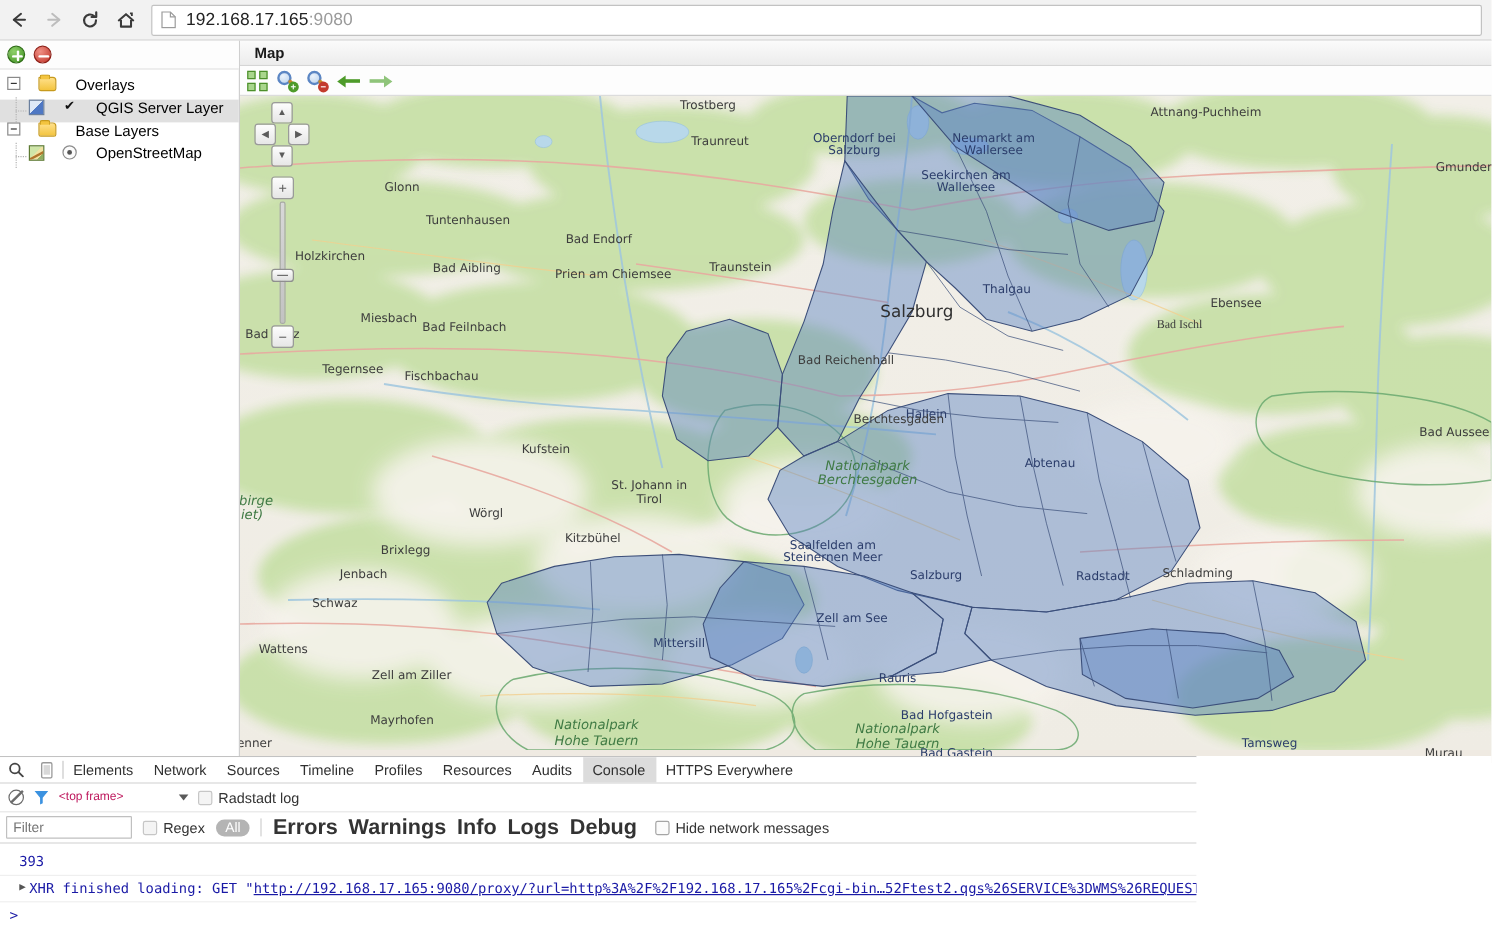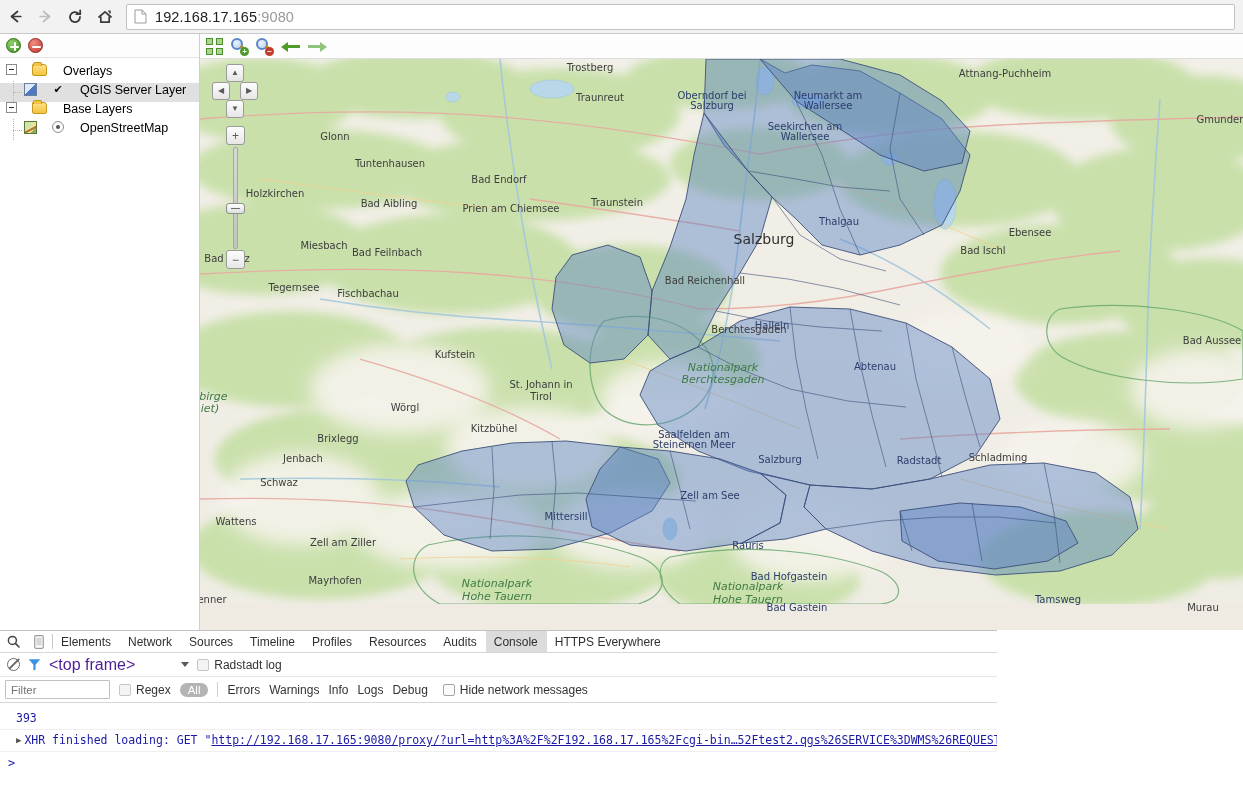--- a/index.html
+++ b/index.html
@@ -248,40 +248,40 @@
   .ban-icon {
     width: 13px; height: 13px; border-radius: 50%; border: 1.6px solid #6b6b6b;
     position: relative; display: block;
   }
   .ban-icon::after {
     content: ""; position: absolute; left: -1px; top: 4.3px; width: 14px;
     height: 1.6px; background: #6b6b6b; transform: rotate(-45deg);
   }
   .funnel-icon { width: 13px; height: 13px; display: block; }
   .frame-select { display: flex; align-items: center; gap: 46px; }
-  .frame-label { font-size: 16px; color: #4c1d95; }
+  .frame-label { font-size: 10px; color: #be185d; }
   .caret { width: 0; height: 0; border-left: 4px solid transparent;
            border-right: 4px solid transparent; border-top: 5px solid #5a5a5a; }
   .cbx {
     width: 12px; height: 12px; border: 1px solid #a5a5a5; background: #fbfbfb;
     border-radius: 2px; display: inline-block; vertical-align: -2px;
   }
   .cbx.light { border-color: #c6c6c6; background: #f4f4f4; }
   .cbx-label { display: flex; align-items: center; gap: 5px; font-size: 12px; color: #333; }
   .filter-input {
     width: 105px; height: 19px; border: 1px solid #c0c0c0; background: #fff;
     font-size: 11.5px; color: #9b9b9b; padding: 0 5px; border-radius: 1px;
     font-family: "Liberation Sans", sans-serif;
   }
   .pill {
     background: #b4b4b4; color: #fff; border-radius: 9px; padding: 1px 8px;
     font-size: 11.5px;
   }
   .vsep { width: 1px; height: 15px; background: #cfcfcf; }
-  .flt { font-size: 12px; color: #333; }
+  .flt { font-size: 18px; color: #333; font-weight: bold; }
 
   .dt-console { padding-top: 5px; font-family: "DejaVu Sans Mono", monospace; }
   .cl-row { display: flex; align-items: flex-start; padding: 3px 0 3px 16px;
             font-size: 11.5px; line-height: 15px; }
   .cl-row.sep { border-bottom: 1px solid #efefef; }
   .cl-num { color: #1a1aa6; }
   .disclose { color: #555; font-size: 9px; margin-right: 3px; line-height: 15px; }
   .cl-msg { color: #1a1aa6; white-space: nowrap; overflow: hidden; }
   .cl-msg a { color: #1a1aa6; text-decoration: underline; }
   .cl-prompt { color: #1a1aa6; padding: 4px 0 0 8px; font-size: 12px; }
@@ -362,20 +362,23 @@
           <span class="dotted-guide h"></span>
           <span class="osm-swatch"></span>
           <span class="radio-mark"></span>
           <span>OpenStreetMap</span>
         </div>
 
       </div>
     </div>
 
     <div class="mappanel">
+      <div class="map-header">
+        <span class="title">Map</span>
+      </div>
 
       <div class="map-toolbar">
         <span class="tb-icon icon-extent">
           <i></i>
             <i></i>
             <i></i>
             <i></i>
         </span>
         <span class="tb-icon">
           <span class="mag"></span>
@@ -563,21 +566,21 @@
             <div class="map-label lbl-city" style="left: 135px; top: 77px;">Glonn</div>
             <div class="map-label lbl-city" style="left: 190px; top: 104px;">Tuntenhausen</div>
             <div class="map-label lbl-city" style="left: 299px; top: 120px;">Bad Endorf</div>
             <div class="map-label lbl-over" style="left: 639px; top: 162px;">Thalgau</div>
             <div class="map-label lbl-city" style="left: 830px; top: 173px;">Ebensee</div>
             <div class="map-label lbl-city" style="left: 75px; top: 134px;">Holzkirchen</div>
             <div class="map-label lbl-city" style="left: 189px; top: 144px;">Bad Aibling</div>
             <div class="map-label lbl-city" style="left: 311px; top: 149px;">Prien am Chiemsee</div>
             <div class="map-label lbl-city" style="left: 417px; top: 143px;">Traunstein</div>
             <div class="map-label lbl-big" style="left: 564px; top: 180px;">Salzburg</div>
-            <div class="map-label lbl-city" style="left: 783px; top: 191px;">Bad Ischl</div>
+            <div class="map-label lbl-city" style="left: 783px; top: 191px; font-family: Liberation Serif, serif;">Bad Ischl</div>
             <div class="map-label lbl-city" style="left: 124px; top: 186px; text-align: center;">Miesbach</div>
             <div class="map-label lbl-city" style="left: 187px; top: 193px;">Bad Feilnbach</div>
             <div class="map-label lbl-city" style="left: 505px; top: 221px;">Bad Reichenhall</div>
             <div class="map-label lbl-city" style="left: 1012px; top: 281px;">Bad Aussee</div>
             <div class="map-label lbl-city" style="left: 94px; top: 228px;">Tegernsee</div>
             <div class="map-label lbl-city" style="left: 168px; top: 234px;">Fischbachau</div>
             <div class="map-label lbl-over" style="left: 572px; top: 246px; margin-top: 20px;">Hallein</div>
             <div class="map-label lbl-city" style="left: 549px; top: 270px;">Berchtesgaden</div>
             <div class="map-label lbl-park" style="left: 523px; top: 308px;">Nationalpark</div>
             <div class="map-label lbl-park" style="left: 523px; top: 320px;">Berchtesgaden</div>

